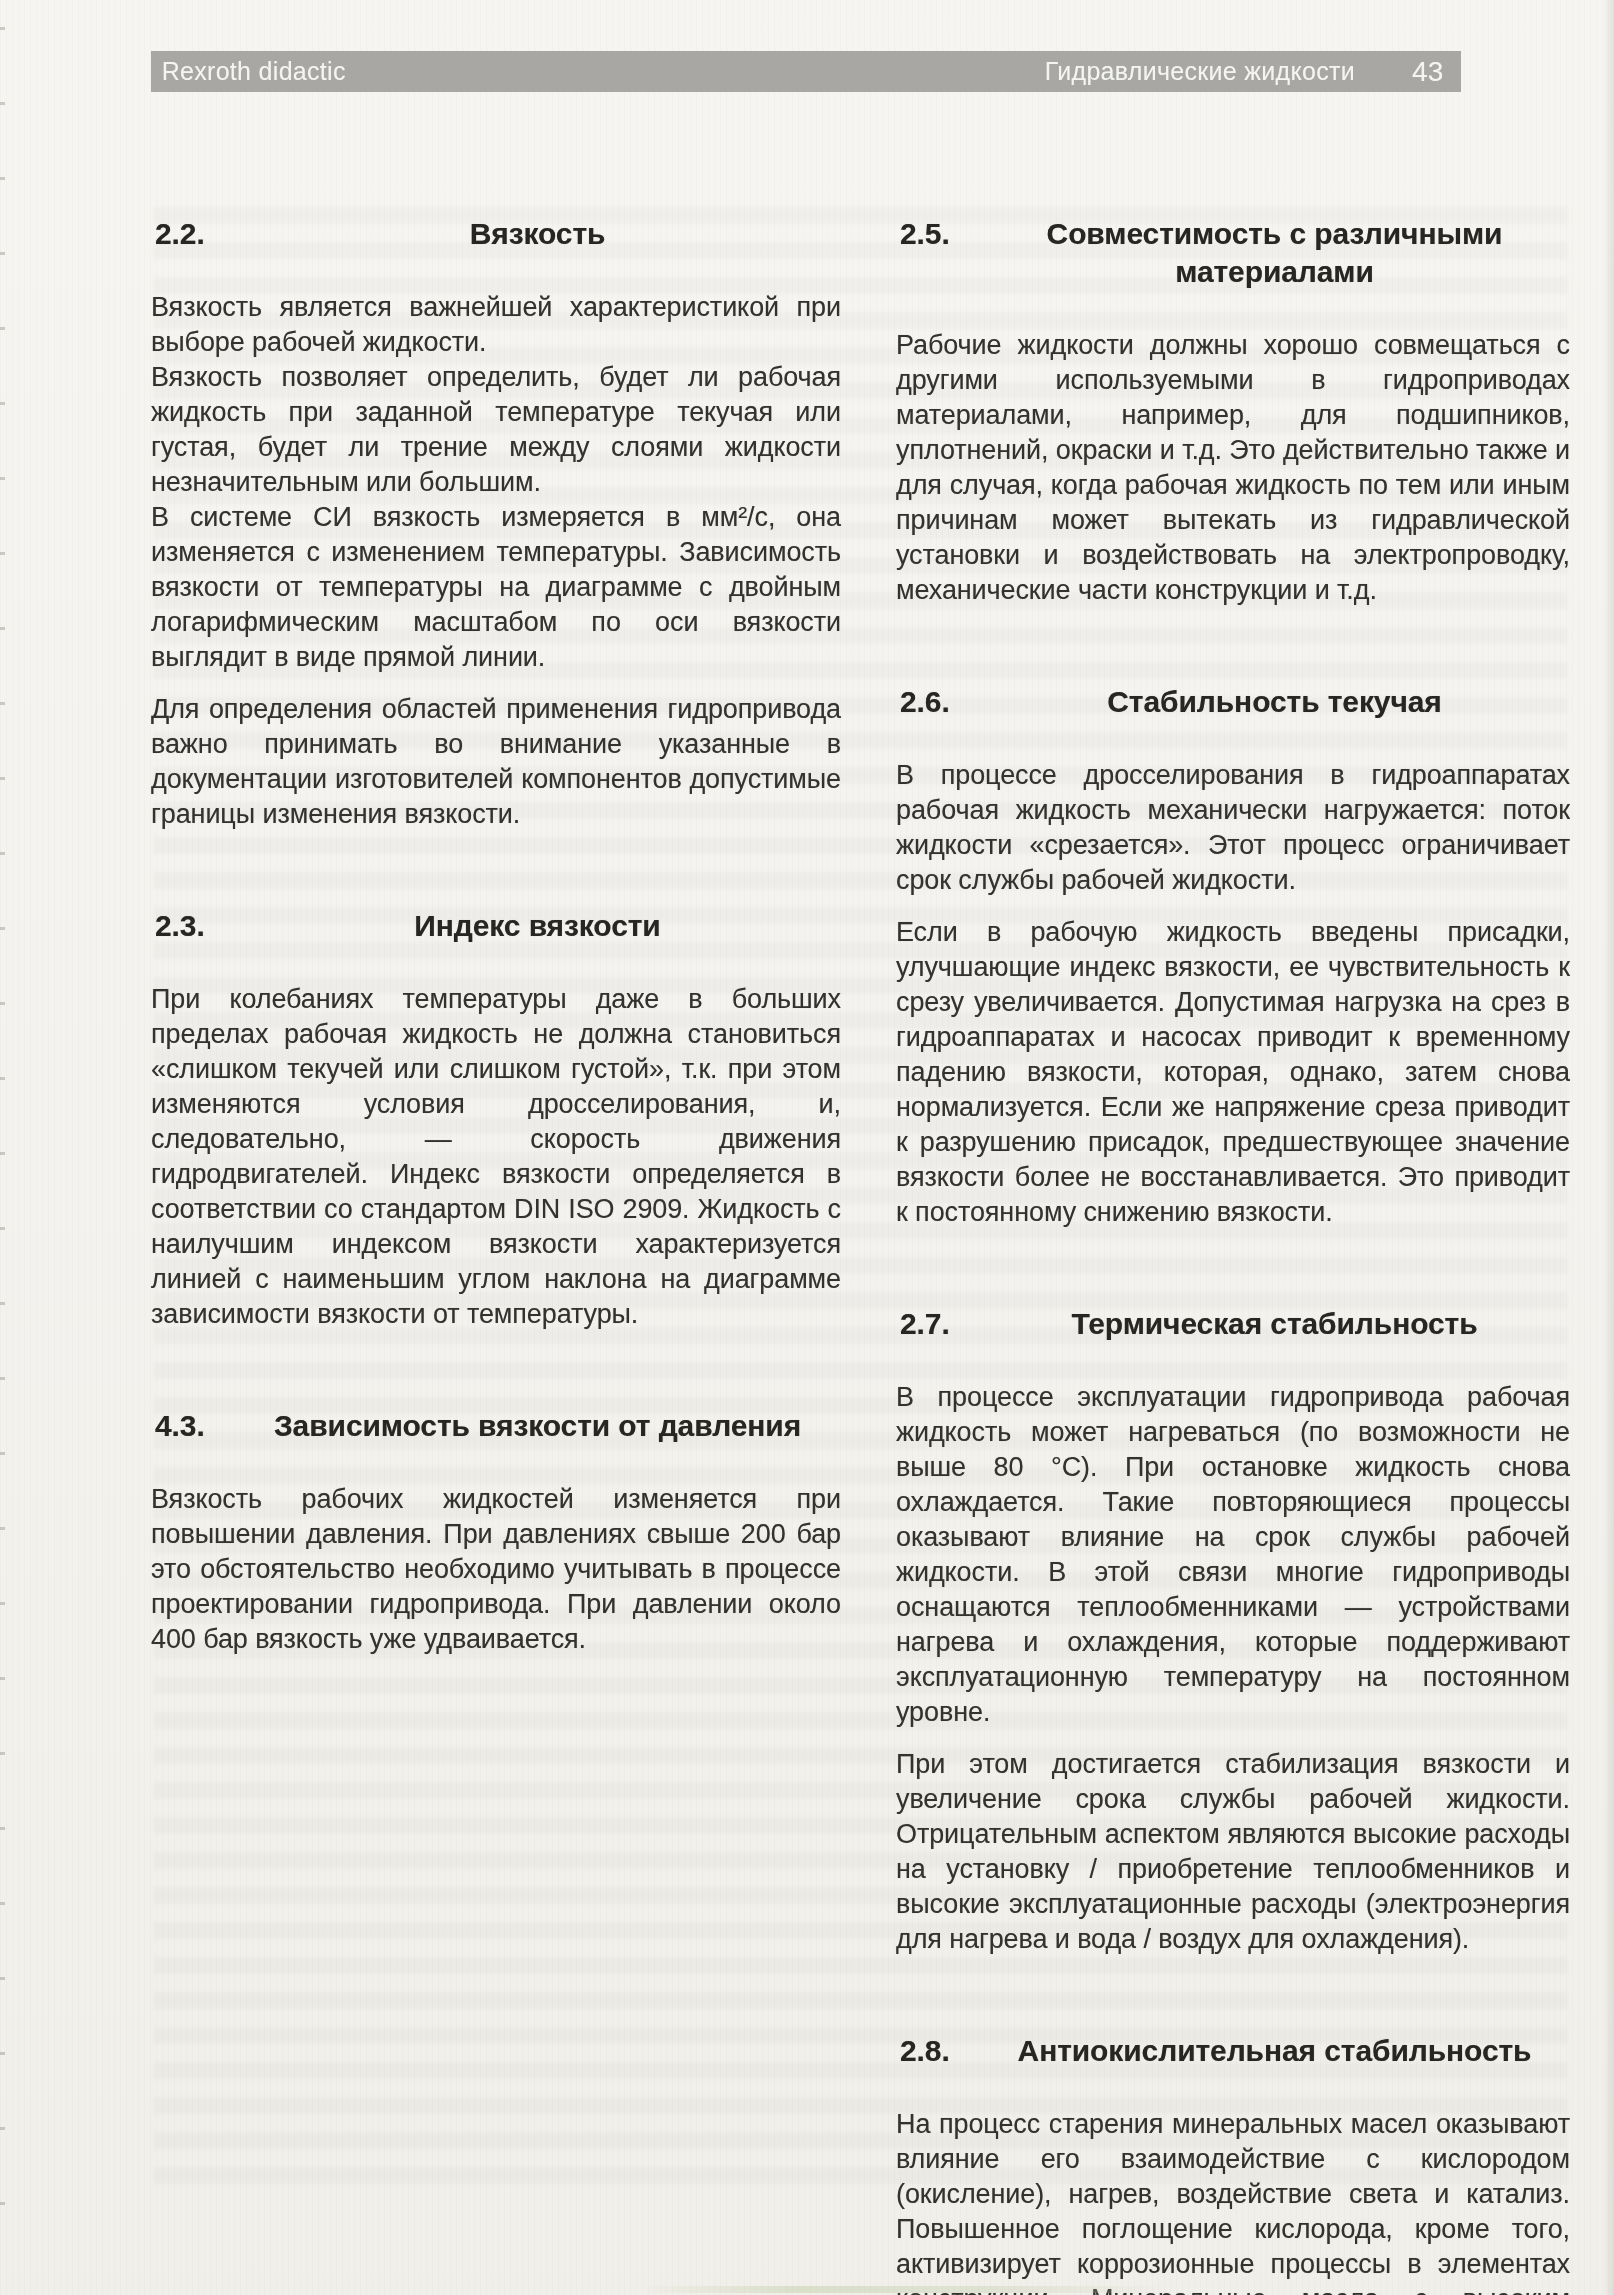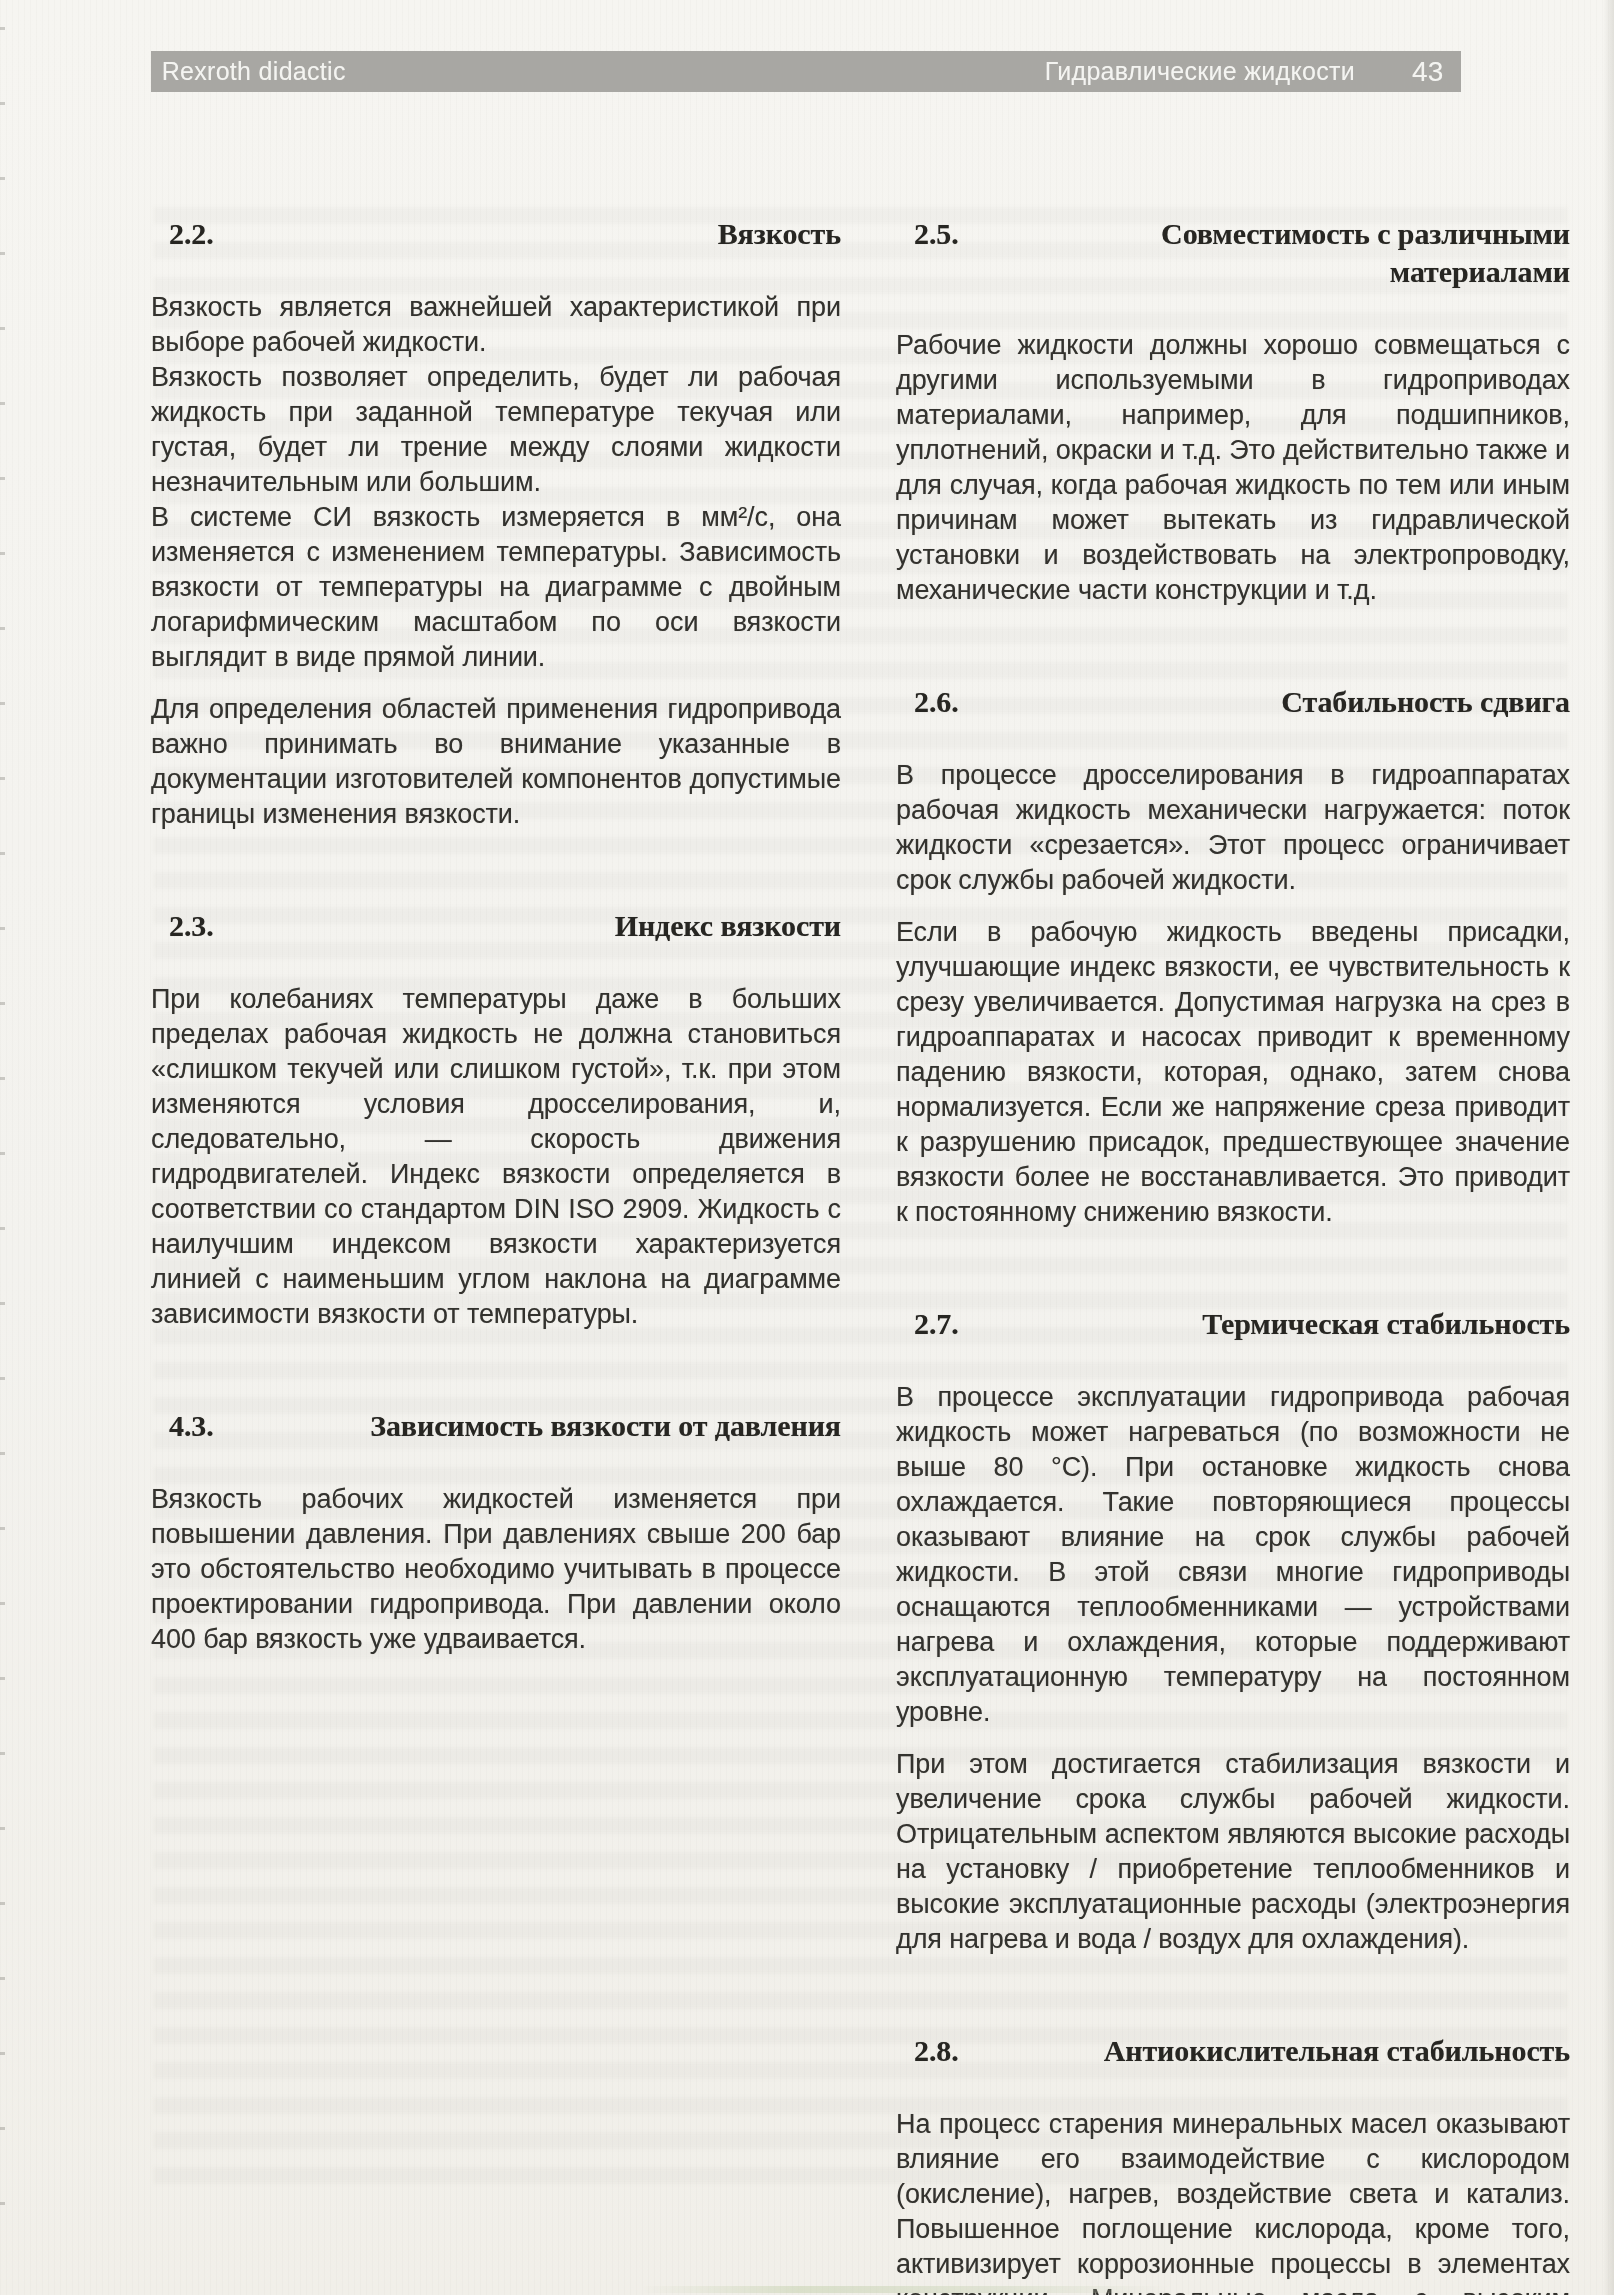--- a/index.html
+++ b/index.html
@@ -63,26 +63,25 @@
     text-shadow: 0 0 0.7px rgba(50,48,44,0.35);
     letter-spacing: -0.1px;
   }
   .col.left  { left: 151px;  width: 690px; }
   .col.right { left: 896px; width: 674px; }
 
   .section { margin: 0; }
   .section + .section { margin-top: 75px; }
 
   .sec-heading {
-    position: relative; margin: 0 0 37px 18px;
+    position: relative; margin: 0 0 37px 4px;
     padding-left: 79px;
     font-size: 30px; line-height: 38px; font-weight: bold;
-    color: #272622; text-align: right;
+    color: #272622; text-align: center;
     text-shadow: 0 0 0.7px rgba(30,28,24,0.4);
-    font-family: Liberation Serif, serif;
   }
   .sec-num { position: absolute; left: 0; top: 0; }
 
   .para { margin: 0; }
   .para.spaced { margin-top: 17px; }
 </style>
 </head>
 <body style="background: rgb(243, 242, 238);">
 
 <div class="page">
@@ -113,21 +112,21 @@
         <h2 class="sec-heading"><span class="sec-num">4.3.</span><span class="sec-title">Зависимость вязкости от давления</span></h2>
         <p class="para">Вязкость рабочих жидкостей изменяется при повышении давления. При давлениях свыше 200 бар это обстоятельство необходимо учитывать в процессе проектировании гидропривода. При давлении около 400 бар вязкость уже удваивается.</p>
       </section>
     </div>
   <div class="col right">
       <section class="section">
         <h2 class="sec-heading"><span class="sec-num">2.5.</span><span class="sec-title">Совместимость с различными материалами</span></h2>
         <p class="para">Рабочие жидкости должны хорошо совмещаться с другими используемыми в гидроприводах материалами, например, для подшипников, уплотнений, окраски и т.д. Это действительно также и для случая, когда рабочая жидкость по тем или иным причинам может вытекать из гидравлической установки и воздействовать на электропроводку, механические части конструкции и т.д.</p>
       </section>
       <section class="section">
-        <h2 class="sec-heading"><span class="sec-num">2.6.</span><span class="sec-title">Стабильность сдвига</span></h2>
+        <h2 class="sec-heading"><span class="sec-num">2.6.</span><span class="sec-title">Стабильность текучая</span></h2>
         <p class="para">В процессе дросселирования в гидроаппаратах рабочая жидкость механически нагружается: поток жидкости «срезается». Этот процесс ограничивает срок службы рабочей жидкости.</p>
         <p class="para spaced">Если в рабочую жидкость введены присадки, улучшающие индекс вязкости, ее чувствительность к срезу увеличивается. Допустимая нагрузка на срез в гидроаппаратах и насосах приводит к временному падению вязкости, которая, однако, затем снова нормализуется. Если же напряжение среза приводит к разрушению присадок, предшествующее значение вязкости более не восстанавливается. Это приводит к постоянному снижению вязкости.</p>
       </section>
       <section class="section">
         <h2 class="sec-heading"><span class="sec-num">2.7.</span><span class="sec-title">Термическая стабильность</span></h2>
         <p class="para">В процессе эксплуатации гидропривода рабочая жидкость может нагреваться (по возможности не выше 80 °С). При остановке жидкость снова охлаждается. Такие повторяющиеся процессы оказывают влияние на срок службы рабочей жидкости. В этой связи многие гидроприводы оснащаются теплообменниками — устройствами нагрева и охлаждения, которые поддерживают эксплуатационную температуру на постоянном уровне.</p>
         <p class="para spaced">При этом достигается стабилизация вязкости и увеличение срока службы рабочей жидкости. Отрицательным аспектом являются высокие расходы на установку / приобретение теплообменников и высокие эксплуатационные расходы (электроэнергия для нагрева и вода / воздух для охлаждения).</p>
       </section>
       <section class="section">
         <h2 class="sec-heading"><span class="sec-num">2.8.</span><span class="sec-title">Антиокислительная стабильность</span></h2>

